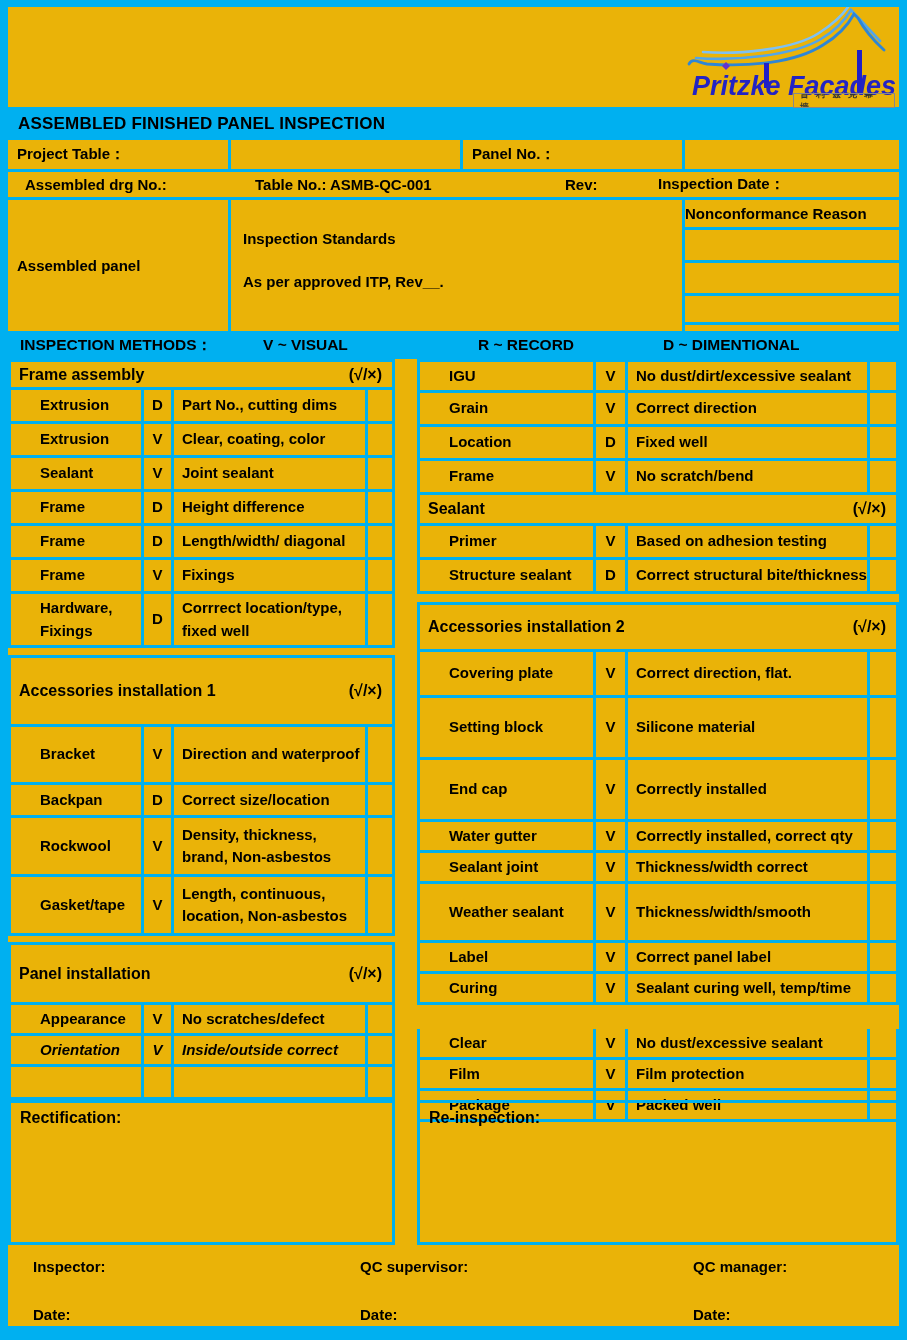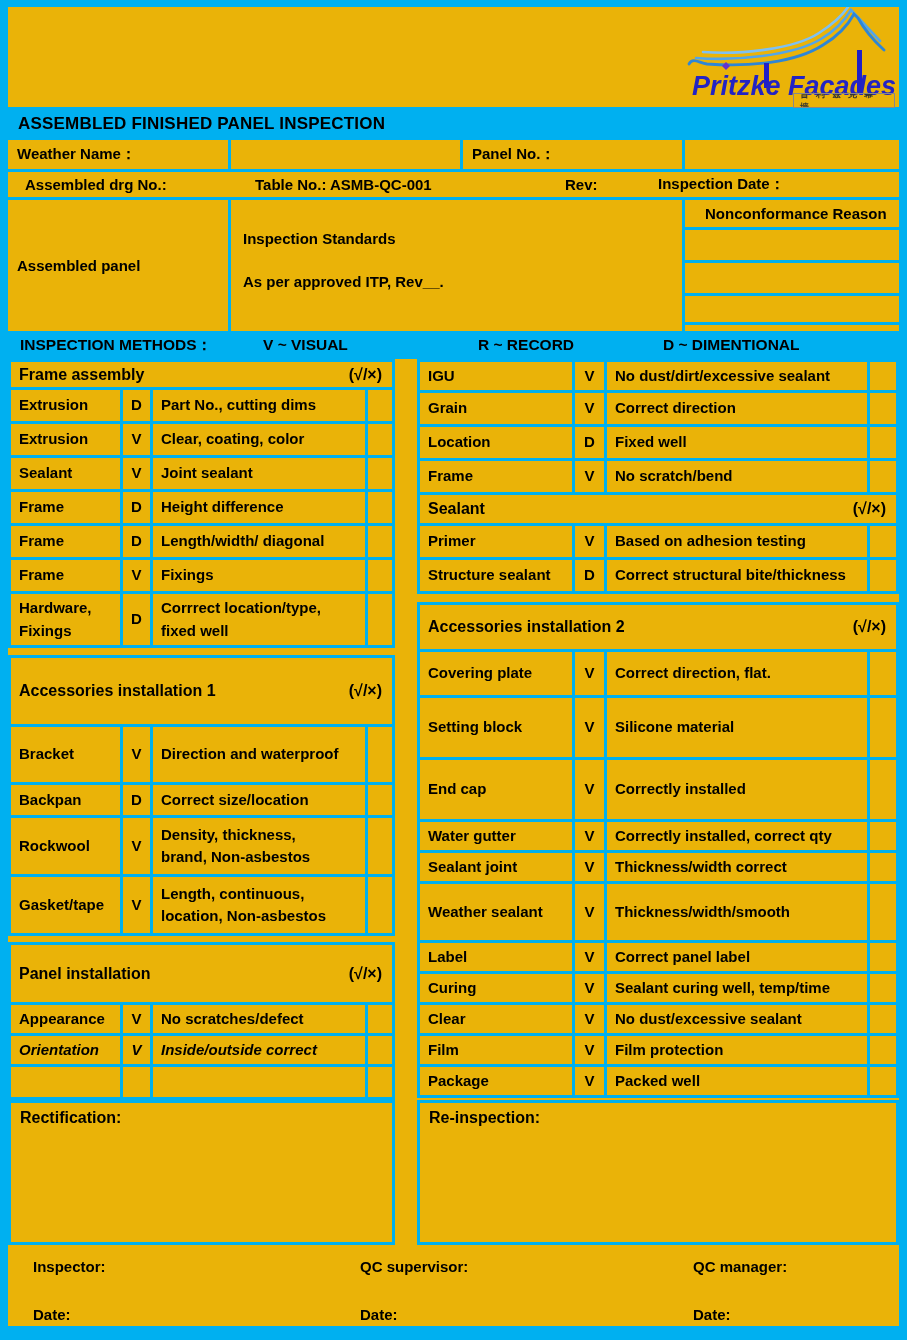--- a/index.html
+++ b/index.html
@@ -37,34 +37,34 @@
     height: 28px; border-bottom: 3px solid #00B0F0; display: grid;
     grid-template-columns: 230px 310px 93px auto; align-items: center;
     padding-left: 17px; font-size: 15px;
   }
   
   .panel-row { height: 131px; display: flex; }
   .panel-a { width: 223px; border-right: 3px solid #00B0F0; display: flex; align-items: center; padding-left: 9px; font-size: 15px; }
   .panel-b { width: 454px; border-right: 3px solid #00B0F0; padding: 30px 0 0 12px; font-size: 15px; }
   .panel-b .line2 { margin-top: 26px; }
   .panel-c { flex: 1; display: flex; flex-direction: column; }
-  .nc-head { height: 30px; border-bottom: 3px solid #00B0F0; display: flex; align-items: center; padding-left: 20px; font-size: 15px; }
+  .nc-head { height: 30px; border-bottom: 3px solid #00B0F0; display: flex; align-items: center; padding-left: 0; font-size: 15px; }
   .nc-empty { border-bottom: 3px solid #00B0F0; }
   .nc-e1 { height: 33px; } .nc-e2 { height: 33px; } .nc-e3 { height: 29px; }
   
   .methods-bar {
     height: 28px; background: #00B0F0; display: grid;
     grid-template-columns: 243px 215px 185px auto; align-items: center;
     padding-left: 12px; font-size: 15.5px;
   }
   
   .main { height: 741px; display: flex; }
   .lcol { width: 387px; margin-right: 22px; }
   .rcol { width: 482px; }
-  .trow { display: flex; border: 3px solid #00B0F0; border-top: none; }
+  .trow { display: flex; border: 3px solid #00B0F0; border-top: none; padding-left: 21px; }
   .sec  { display: flex; justify-content: space-between; align-items: center; border: 3px solid #00B0F0; border-top: none; padding: 0 10px 0 8px; font-size: 16px; }
   .bt   { border-top: 3px solid #00B0F0; }
   .vgap {}
   .cell { border-right: 3px solid #00B0F0; display: flex; align-items: center; font-size: 15px; white-space: pre-line; line-height: 1.5; }
   .cell.item { padding-left: 8px; }
   .cell.method { justify-content: center; }
   .cell.criteria { padding-left: 8px; flex: 1; }
   .cell.check { border-right: none; }
   .lcol .cell.item { width: 112px; } .lcol .cell.method { width: 30px; } .lcol .cell.check { width: 24px; }
   .rcol .cell.item { width: 155px; } .rcol .cell.method { width: 32px; } .rcol .cell.check { width: 26px; }
@@ -99,21 +99,21 @@
         <path d="M 127,55 l 4,4 -4,4 -4,-4 z" fill="#6633CC"></path>
         <text x="93" y="88" font-size="27" font-style="italic" font-weight="bold" fill="#2323C3">Pritzke Facades</text>
       </svg>
       <div class="cn-box">普利兹克幕墙</div>
     </div>
   </div>
 
   <div class="title-bar">ASSEMBLED FINISHED PANEL INSPECTION</div>
 
   <div class="info-row1">
-    <div class="c w1">Weather Name：</div>
+    <div class="c w1">Project Table：</div>
     <div class="c w2"></div>
     <div class="c w3">Panel No.：</div>
     <div class="c w4"></div>
   </div>
 
   <div class="info-row2">
     <span>Assembled drg No.:</span>
     <span>Table No.: ASMB-QC-001</span>
     <span>Rev:</span>
     <span>Inspection Date：</span>
@@ -332,21 +332,21 @@
           <div class="cell method">V</div>
           <div class="cell criteria">Correct panel label</div>
           <div class="cell check"></div>
         </div>
         <div class="trow" style="height: 31px;">
           <div class="cell item">Curing</div>
           <div class="cell method">V</div>
           <div class="cell criteria">Sealant curing well, temp/time</div>
           <div class="cell check"></div>
         </div>
-        <div class="trow" style="height: 31px;">
+        <div class="trow" style="height: 31px; margin-top: 24px;">
           <div class="cell item">Clear</div>
           <div class="cell method">V</div>
           <div class="cell criteria">No dust/excessive sealant</div>
           <div class="cell check"></div>
         </div>
         <div class="trow" style="height: 31px;">
           <div class="cell item">Film</div>
           <div class="cell method">V</div>
           <div class="cell criteria">Film protection</div>
           <div class="cell check"></div>

